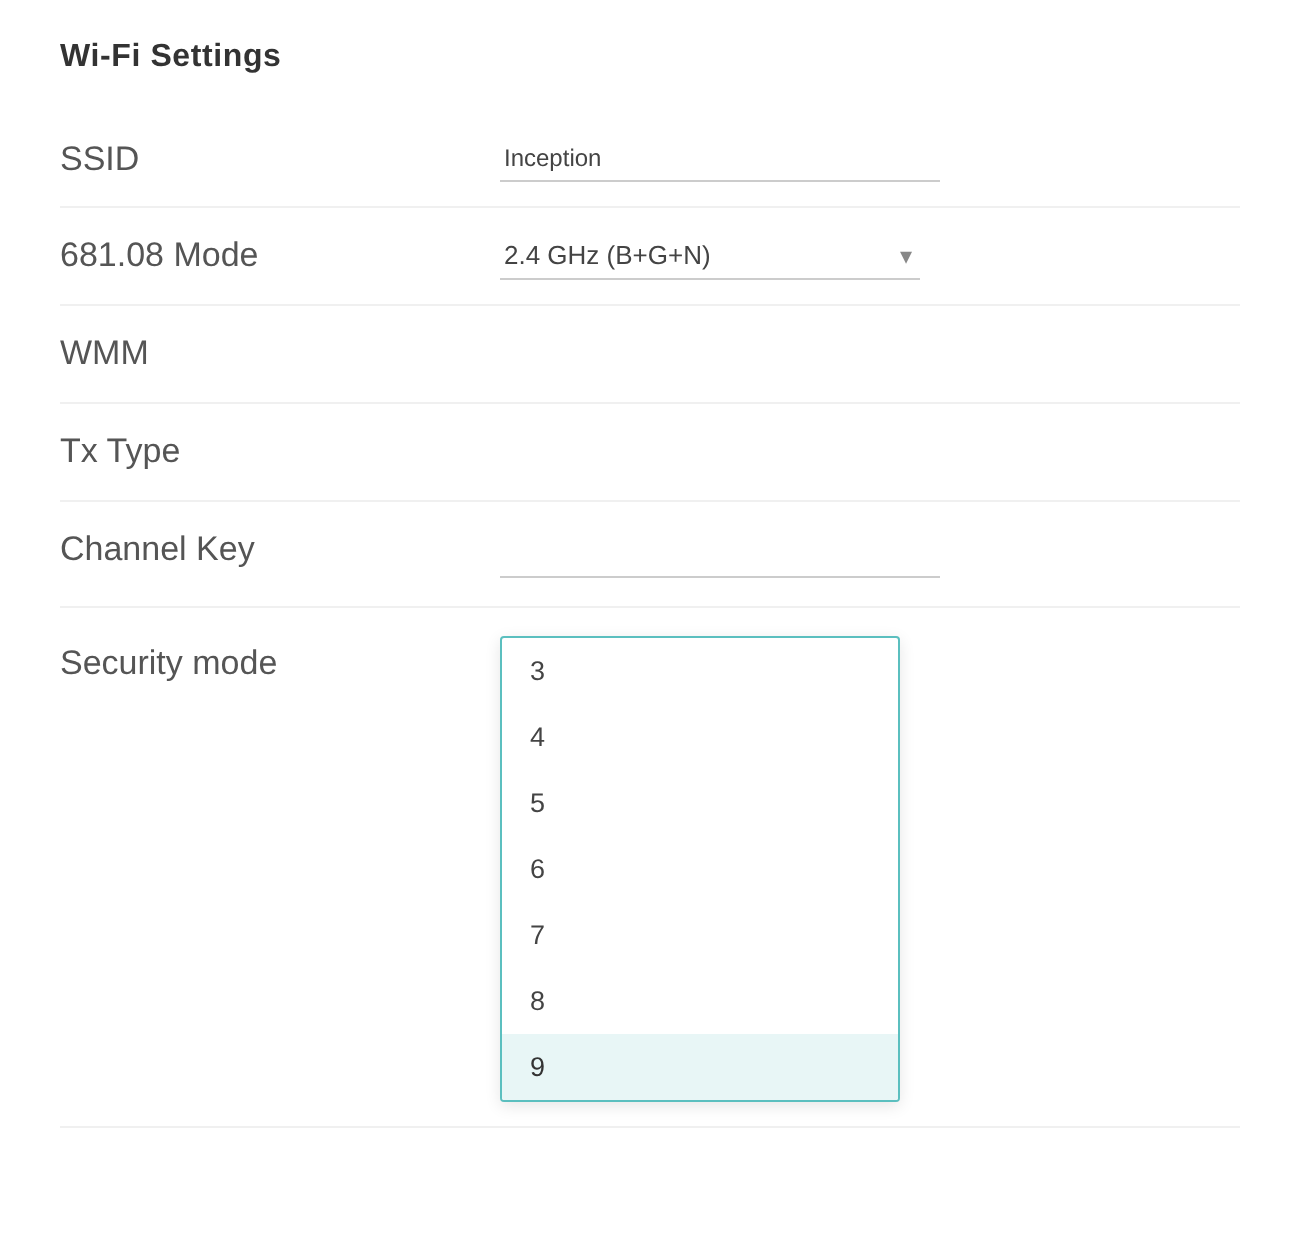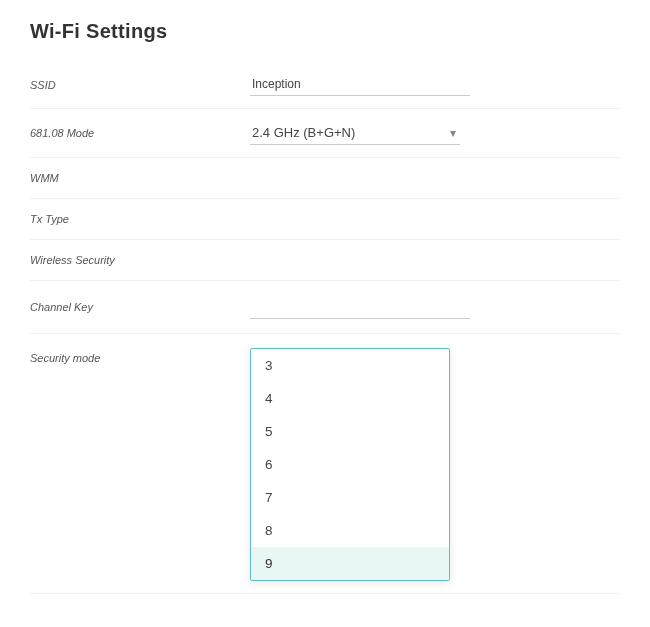--- a/index.html
+++ b/index.html
@@ -10,39 +10,38 @@
       font-size: 14px;
     }
     .page-container {
       width: 650px;
       min-height: 627px;
       background: #fff;
       padding: 20px 30px 30px 30px;
       position: relative;
     }
     .page-title {
-      font-size: 20px;
+      font-size: 16px;
       font-weight: 600;
       color: #333;
       margin-bottom: 18px;
       letter-spacing: 0.3px;
     }
     .form-row {
       display: flex;
       align-items: center;
       padding: 12px 0;
       border-bottom: 1px solid #f0f0f0;
       position: relative;
     }
     .form-label {
       width: 220px;
       color: #555;
-      font-size: 11px;
+      font-size: 17px;
       flex-shrink: 0;
-      font-style: italic;
     }
     .form-control {
       flex: 1;
       max-width: 240px;
       position: relative;
     }
     .input-field {
       width: 100%;
       border: none;
       border-bottom: 1px solid #ccc;
@@ -95,21 +94,21 @@
       color: #444;
       cursor: pointer;
     }
     .dropdown-item.selected {
       background: #e8f6f6;
       color: #333;
     }
     
     .form-row-empty {
       display: flex;
-      align-items: center;
+      align-items: flex-start;
       padding: 14px 0;
       border-bottom: 1px solid #f0f0f0;
     }
   </style>
 </head>
 <body>
 
 <div class="page-container">
   <div class="page-title">Wi-Fi  Settings</div>
 
@@ -132,24 +131,20 @@
   <div class="form-row-empty">
     <div class="form-label">WMM</div>
     <div class="form-control"></div>
   </div>
 
   <div class="form-row-empty">
     <div class="form-label">Tx  Type</div>
     <div class="form-control"></div>
   </div>
 
-  <div class="form-row-empty">
-    <div class="form-label">Wireless  Security</div>
-    <div class="form-control"></div>
-  </div>
 
 
   <div class="form-row-empty">
     <div class="form-label">Channel  Key</div>
     <div class="form-control" style="position:relative;">
       <div style="border-bottom:1px solid #ccc; width:220px; height:24px;"></div>
     </div>
   </div>
 
   <div class="form-row" style="align-items:flex-start; padding-top:14px;">

